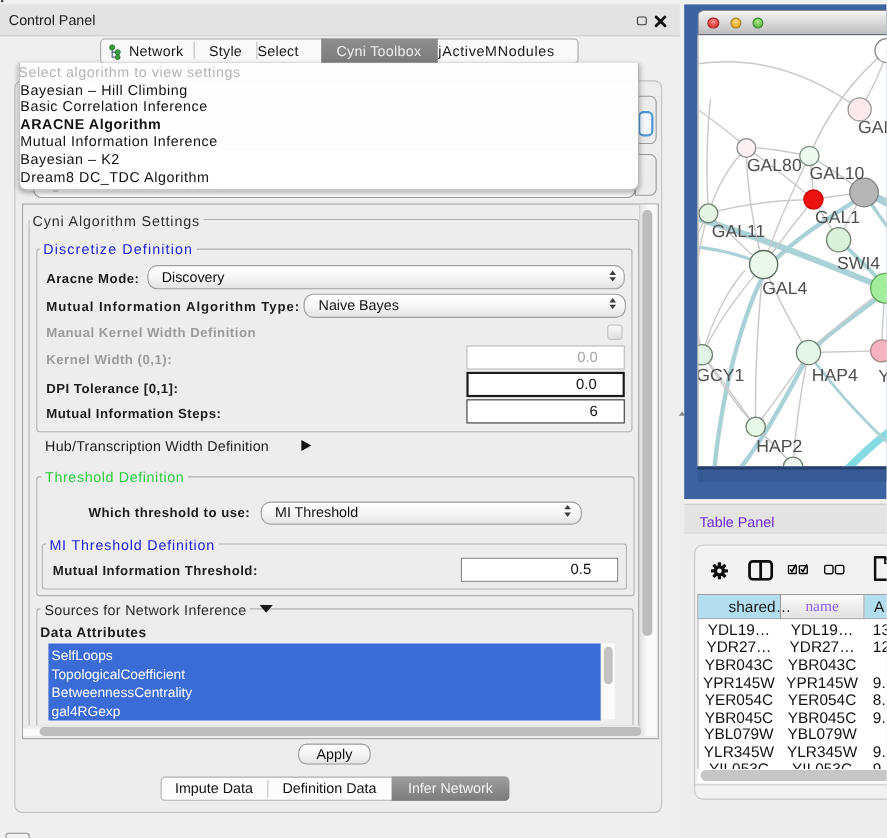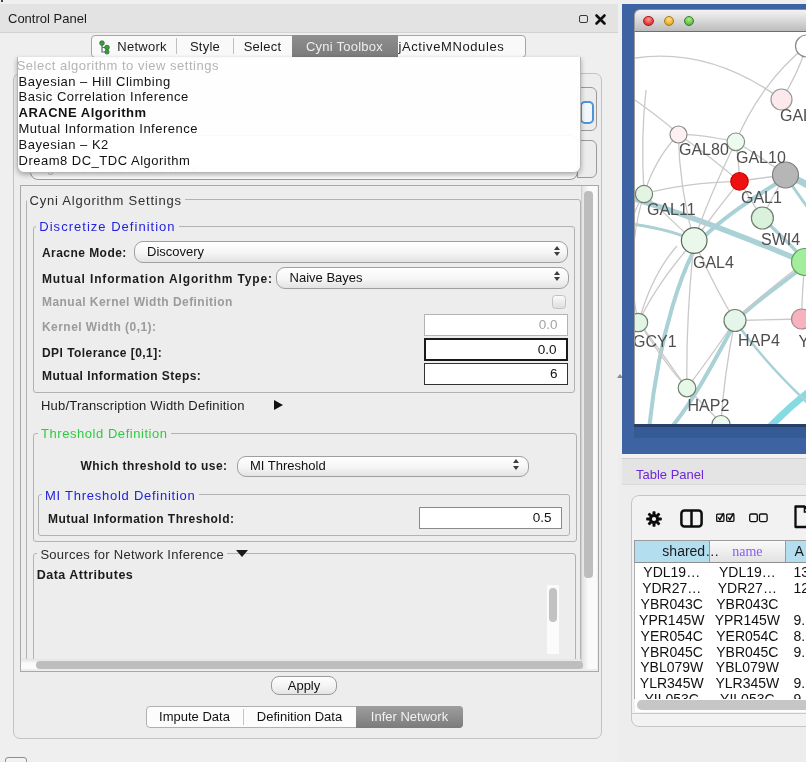--- a/index.html
+++ b/index.html
@@ -8,21 +8,21 @@
   .page{position:relative;width:806px;height:762px;overflow:hidden;}
   .b{font-weight:700;font-size:12px;letter-spacing:0.45px;color:#1c1c1c;white-space:nowrap;}
   .dis{color:#9b9b9b;}
   .gb{border:1px solid #b2b2b2;border-radius:3px;}
   .gt{font-size:13px;background:#ededed;padding:0 3px;white-space:nowrap;}
   .combo{border:1px solid #9f9f9f;border-radius:9px;background:linear-gradient(#ffffff,#f5f5f5 55%,#e3e3e3);box-shadow:inset 0 1px 0 rgba(255,255,255,.8);}
   .ctext{font-size:13px;color:#111;white-space:nowrap;}
   .stepper{position:absolute;width:8px;}
   .stepper .up{width:0;height:0;border-left:3.2px solid transparent;border-right:3.2px solid transparent;border-bottom:4.3px solid #3c3c3c;margin-bottom:2.6px;}
   .stepper .dn{width:0;height:0;border-left:3.2px solid transparent;border-right:3.2px solid transparent;border-top:4.3px solid #3c3c3c;}
-  .field{background:#fff;font-size:13.5px;color:#111;text-align:right;padding-right:9px;box-sizing:border-box;}
+  .field{background:#fff;font-size:13.5px;color:#111;text-align:right;padding-right:23px;box-sizing:border-box;}
   .scrollpill{background:#bdbdbd;border-radius:4px;}
 </style>
 </head>
 <body>
 <div class="page">
 
   <div class="abs" style="left:0;top:0;width:806px;height:762px;background:#efefef;"></div>
   <div class="abs" style="left:1px;top:0;width:2px;height:2px;background:#444;"></div>
 
   <div class="abs" style="left:0;top:4px;width:618px;height:28px;background:#e3e3e3;border-bottom:1px solid #d2d2d2;"></div>
@@ -105,20 +105,26 @@
 
     <div class="abs b" style="left:27px;top:325.5px;">Mutual Information Threshold:</div>
     <div class="abs field" style="left:397.5px;top:320.5px;width:143px;height:22px;border:1.5px solid #8a8a8a;line-height:19px;">0.5</div>
 
     <div class="abs gb" style="left:11.5px;top:367px;width:541px;height:150px;"></div>
     <div class="abs gt" style="left:16.4px;top:360.5px;color:#2b2b2b;letter-spacing:0.28px;">Sources for Network Inference</div>
     <div class="abs" style="left:214.6px;top:364px;width:0;height:0;border-left:6.5px solid transparent;border-right:6.5px solid transparent;border-top:7.5px solid #1a1a1a;"></div>
 
     <div class="abs" style="left:15.7px;top:381.5px;font-weight:700;font-size:12.5px;letter-spacing:0.5px;color:#1c1c1c;">Data Attributes</div>
 
+    <div class="abs" style="left:23.4px;top:399px;width:502px;height:70px;background:#3a6bd6;color:#fff;font-size:12.5px;overflow:hidden;padding-top:3px;box-sizing:border-box;">
+      <div style="height:16.9px;line-height:16.9px;padding-left:2.5px;">SelfLoops</div>
+      <div style="height:16.9px;line-height:16.9px;padding-left:2.5px;">TopologicalCoefficient</div>
+      <div style="height:16.9px;line-height:16.9px;padding-left:2.5px;">BetweennessCentrality</div>
+      <div style="height:16.9px;line-height:16.9px;padding-left:2.5px;">gal4RGexp</div>
+    </div>
     <div class="abs" style="left:525.5px;top:399px;width:12px;height:69px;background:#fbfbfb;"></div>
     <div class="abs scrollpill" style="left:528px;top:401.5px;width:7.5px;height:34px;background:#c2c2c2;"></div>
   </div>
 
   <div class="abs" style="left:271px;top:676px;width:66px;height:19px;border:1px solid #9a9a9a;border-radius:8px;background:linear-gradient(#fefefe,#f2f2f2 60%,#e4e4e4);box-sizing:border-box;text-align:center;font-size:13px;color:#111;line-height:17px;">Apply</div>
 
   <div class="abs" style="left:146px;top:706px;width:317px;height:22px;border:1px solid #b0b0b0;border-radius:4px;background:#fcfcfc;box-sizing:border-box;"></div>
   <div class="abs" style="left:242.5px;top:709px;width:1px;height:16px;background:#c4c4c4;"></div>
   <div class="abs" style="left:356px;top:706px;width:107px;height:22px;border-radius:0 4px 4px 0;background:linear-gradient(#9e9e9e,#7b7b7b);box-sizing:border-box;"></div>
   <div class="abs" style="left:146px;top:706px;width:97px;height:22px;line-height:22px;text-align:center;font-size:13px;color:#111;">Impute Data</div>
@@ -132,21 +138,21 @@
   <div class="abs" style="left:233px;top:38px;width:1px;height:16px;background:#c0c0c0;"></div>
   <div class="abs" style="left:291.5px;top:35px;width:106px;height:22.5px;background:linear-gradient(#8f8f8f,#7a7a7a);"></div>
   <svg class="abs" style="left:96.5px;top:38.5px;" width="14" height="16" viewBox="0 0 14 16">
     <path d="M5,5 L5,13 L10,13 M5,8.5 L10,8.5" stroke="#5a6b8c" stroke-width="1.2" fill="none"></path>
     <circle cx="5" cy="4.1" r="2.3" fill="#3d9e41" stroke="#1f6b23" stroke-width="0.8"></circle>
     <circle cx="10" cy="8.5" r="2.3" fill="#3d9e41" stroke="#1f6b23" stroke-width="0.8"></circle>
     <circle cx="10" cy="13" r="2.1" fill="#3d9e41" stroke="#1f6b23" stroke-width="0.8"></circle>
   </svg>
   <div class="abs" style="left:112px;top:35px;width:60px;height:22.5px;line-height:24px;text-align:center;font-size:13px;letter-spacing:0.25px;color:#1a1a1a;">Network</div>
   <div class="abs" style="left:177px;top:35px;width:56px;height:22.5px;line-height:24px;text-align:center;font-size:13px;letter-spacing:0.25px;color:#1a1a1a;">Style</div>
-  <div class="abs" style="left:234px;top:35px;width:57px;height:22.5px;line-height:24px;text-align:center;font-size:13px;letter-spacing:0.25px;color:#1a1a1a;">Select</div>
+  <div class="abs" style="left:234px;top:35px;width:57px;height:22.5px;line-height:24px;font-size:13px;letter-spacing:0.25px;color:#1a1a1a;">Select</div>
   <div class="abs" style="left:291.5px;top:35px;width:106px;height:22.5px;line-height:24px;text-align:center;font-size:13px;letter-spacing:0.25px;color:#ededed;">Cyni Toolbox</div>
   <div class="abs" style="left:398.5px;top:35px;width:100px;height:22.5px;line-height:24px;text-align:center;font-size:13px;letter-spacing:0.6px;color:#1a1a1a;">jActiveMNodules</div>
 
   <div class="abs" style="left:16.7px;top:57px;width:564px;height:116px;background:rgba(255,255,255,0.94);border:1px solid #b5b5b5;border-top:none;border-radius:0 0 7px 7px;box-shadow:0 2px 5px rgba(0,0,0,0.3);box-sizing:border-box;"></div>
   <div class="abs" style="left:16.7px;top:59px;width:564px;height:13px;text-align:left;font-size:13px;letter-spacing:0.5px;color:#b4b4b4;line-height:13px;">Select algorithm to view settings</div>
   <div class="abs" style="left:18.5px;top:73.5px;font-size:13px;letter-spacing:0.5px;color:#121212;line-height:15.85px;white-space:nowrap;">
     Bayesian – Hill Climbing<br>
     Basic Correlation Inference<br>
     <span style="font-weight:700;">ARACNE Algorithm</span><br>
     Mutual Information Inference<br>

